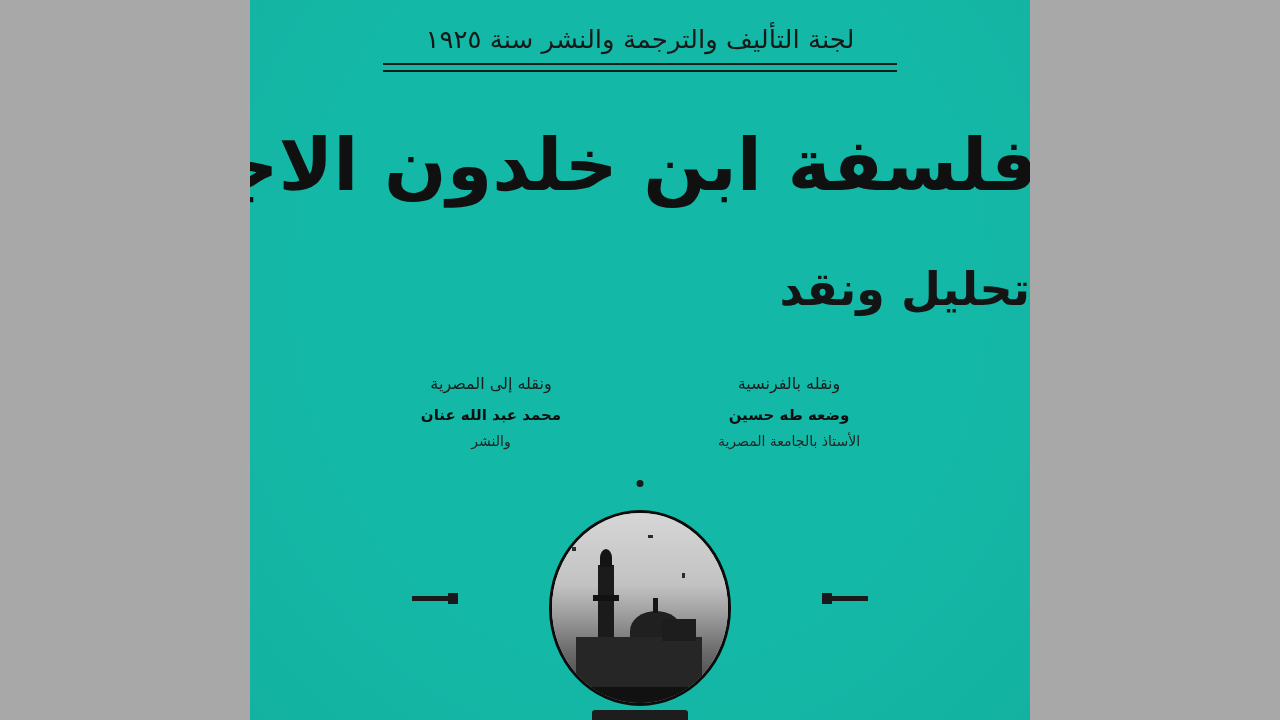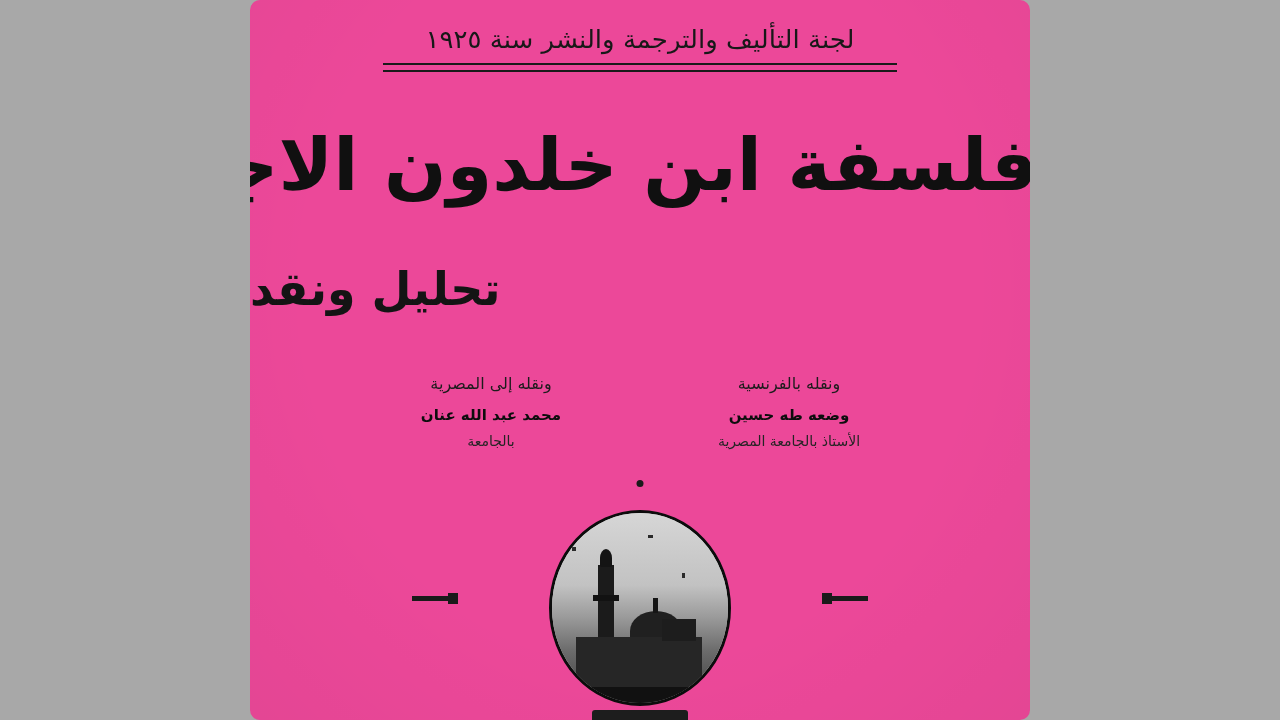--- a/index.html
+++ b/index.html
@@ -21,24 +21,23 @@
     display: flex;
     justify-content: center;
     align-items: flex-start;
   }
 
   
   .page-sheet {
     position: relative;
     width: 780px;
     height: 720px;
-    background: #ec4899;
+    background: #14b8a6;
     box-shadow: none;
     overflow: hidden;
-    border-radius: 10px;
   }
 
   
   .page-sheet::before {
     content: "";
     position: absolute;
     inset: 0;
     background:
       radial-gradient(ellipse at 50% 40%, rgba(255,255,255,0) 60%, rgba(0,0,0,0.035) 100%);
     pointer-events: none;
@@ -95,21 +94,21 @@
     white-space: nowrap;
     line-height: 1.25;
     transform: scaleX(1.02);
   }
 
   .title-sub {
     position: absolute;
     top: 262px;
     left: 0;
     right: 0;
-    text-align: left;
+    text-align: right;
     font-family: "DejaVu Sans", sans-serif;
     font-size: 46px;
     font-weight: bold;
     color: #141414;
     direction: rtl;
     white-space: nowrap;
   }
 
   
   .credits {
@@ -345,21 +344,21 @@
 
         <div class="credit-col">
           <div class="credit-role">ونقله بالفرنسية</div>
           <div class="credit-name">وضعه طه حسين</div>
           <div class="credit-note">الأستاذ بالجامعة المصرية</div>
         </div>
 
         <div class="credit-col">
           <div class="credit-role">ونقله إلى المصرية</div>
           <div class="credit-name">محمد عبد الله عنان</div>
-          <div class="credit-note">بالجامعة</div>
+          <div class="credit-note">والنشر</div>
         </div>
 
       </div>
 
       <div class="ornament-row">
         <div class="dot-top"></div>
         <div class="dash-left"></div>
         <div class="dash-right"></div>
 
         <div class="vignette">

